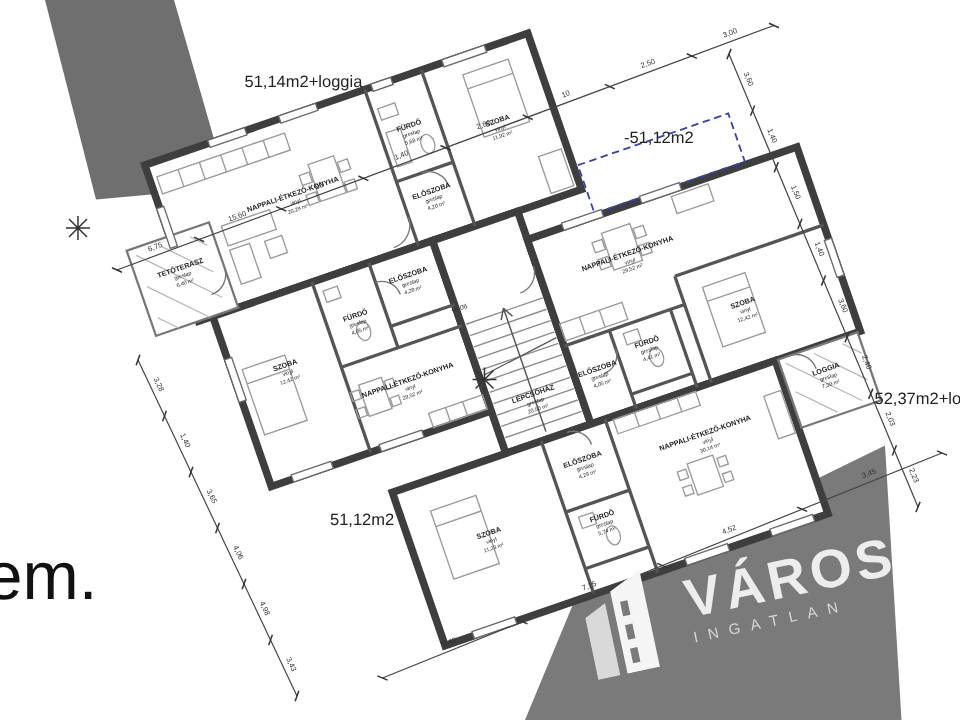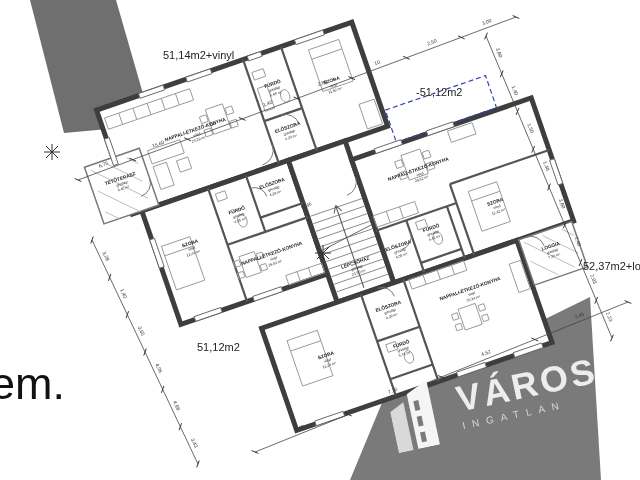--- a/index.html
+++ b/index.html
@@ -217,24 +217,24 @@
           <text x="393.38257812029445" y="392.0388442591322" font-size="5" fill="#333" text-anchor="middle" transform="rotate(-21.90726761904378 393.38257812029445 392.0388442591322)">7,15</text>
           <text x="486.63257812029445" y="354.5388442591322" font-size="5" fill="#333" text-anchor="middle" transform="rotate(-21.90726761904378 486.63257812029445 354.5388442591322)">4,52</text>
           <text x="579.8825781202944" y="317.0388442591322" font-size="5" fill="#333" text-anchor="middle" transform="rotate(-21.90726761904378 579.8825781202944 317.0388442591322)">3,45</text>
         </g>
       </g>
 
     <path d="M46,146 l12,12 M58,146 l-12,12 M52,144 v16 M44,152 h16" stroke="#333" stroke-width="1"></path>
     <path d="M317,247 l12,12 M329,247 l-12,12 M323,245 v16 M315,253 h16" stroke="#333" stroke-width="1"></path>
   </svg>
 
-  <div class="area-label" id="al0" style="left: 163px; top: 49px;">51,14m2+vinyl</div>
+  <div class="area-label" id="al0" style="left: 163px; top: 49px;">51,14m2+loggia</div>
   <div class="area-label" id="al1" style="left: 416px; top: 86px;">-51,12m2</div>
   <div class="area-label" id="al2" style="left: 583px; top: 260px;">52,37m2+loggia</div>
-  <div class="area-label" id="al3" style="left: 197px; top: 341px;">51,12m2</div>
+  <div class="area-label" id="al3" style="left: 220px; top: 341px;">51,12m2</div>
 
   <div id="floor-label">em.</div>
 
   <div id="wm-logo">
     <svg width="54" height="66" viewBox="0 0 54 66">
       <polygon points="0,24 15,17 15,66 0,66" fill="#d9d9d9"></polygon>
       <polygon points="20,10 42,0 42,66 20,66" fill="#f5f5f5"></polygon>
       <rect x="25" y="18" width="5" height="10" fill="#7a7a7a"></rect>
       <rect x="25" y="34" width="5" height="10" fill="#7a7a7a"></rect>
       <rect x="25" y="50" width="5" height="10" fill="#7a7a7a"></rect>

